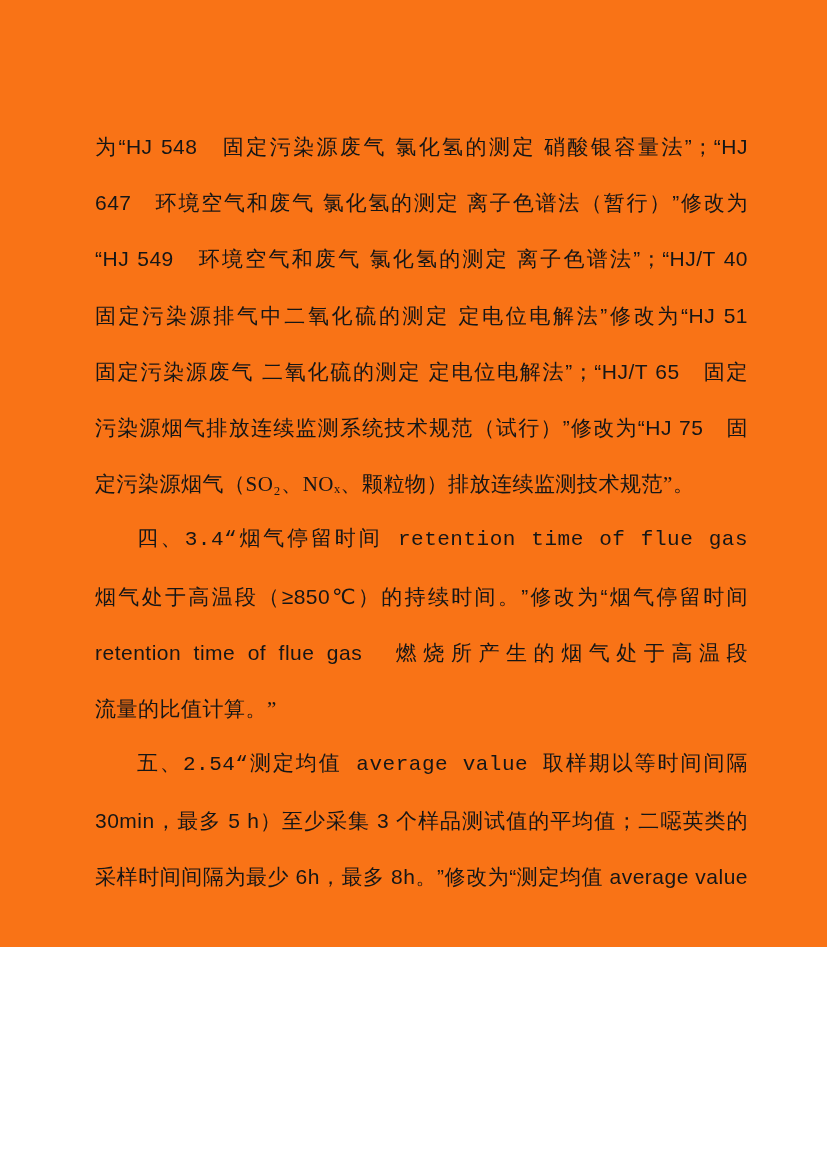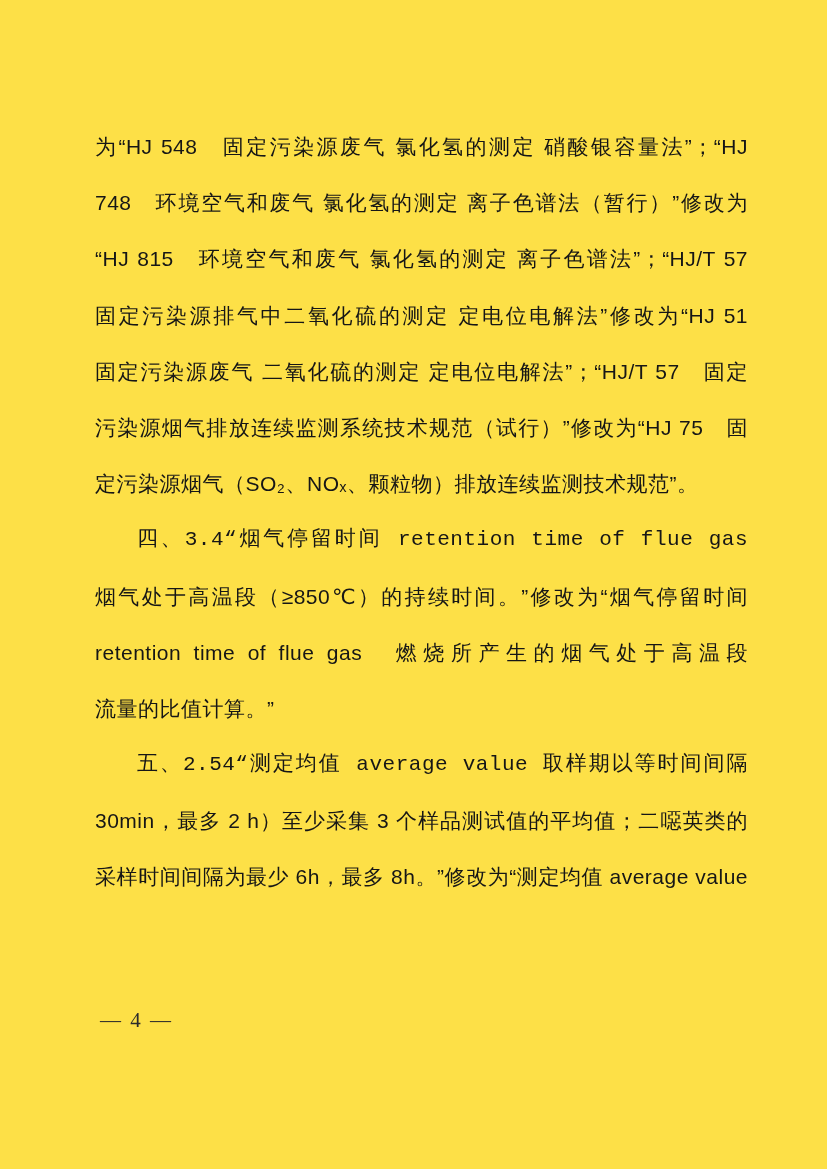--- a/index.html
+++ b/index.html
@@ -3,22 +3,22 @@
 <meta charset="utf-8">
 <style>
   html, body {
     margin: 0;
     padding: 0;
     background: #ffffff;
   }
   .page {
     position: relative;
     width: 827px;
-    height: 1169px;
-    background: #fde047;
+    height: 947px;
+    background: #f97316;
     overflow: hidden;
     font-family: "Liberation Sans", "DejaVu Sans", sans-serif;
     color: #161616;
   }
   .content {
     position: absolute;
     left: 95px;
     top: 119px;
     width: 653px;
   }
@@ -32,45 +32,46 @@
     overflow: hidden;
     letter-spacing: 0.5px;
   }
   .line.indent {
     text-indent: 42px;
     font-family: Liberation Mono, monospace;
   }
   .line.end {
     text-align: left;
     text-align-last: left;
+    font-family: Liberation Serif, serif;
   }
   .footer {
     position: absolute;
     left: 100px;
     top: 1008px;
     font-family: "Liberation Serif", "DejaVu Serif", serif;
     font-size: 21px;
     color: #2b2b2b;
     letter-spacing: 2px;
   }
 </style>
 </head>
 <body>
 
 <div class="page">
   <div class="content">
     <div class="line">为“HJ 548　固定污染源废气 氯化氢的测定 硝酸银容量法”；“HJ</div>
-    <div class="line">748　环境空气和废气 氯化氢的测定 离子色谱法（暂行）”修改为</div>
-    <div class="line">“HJ 815　环境空气和废气 氯化氢的测定 离子色谱法”；“HJ/T 57</div>
+    <div class="line">647　环境空气和废气 氯化氢的测定 离子色谱法（暂行）”修改为</div>
+    <div class="line">“HJ 549　环境空气和废气 氯化氢的测定 离子色谱法”；“HJ/T 40</div>
     <div class="line">固定污染源排气中二氧化硫的测定 定电位电解法”修改为“HJ 51</div>
-    <div class="line">固定污染源废气 二氧化硫的测定 定电位电解法”；“HJ/T 57　固定</div>
+    <div class="line">固定污染源废气 二氧化硫的测定 定电位电解法”；“HJ/T 65　固定</div>
     <div class="line">污染源烟气排放连续监测系统技术规范（试行）”修改为“HJ 75　固</div>
     <div class="line end">定污染源烟气（SO₂、NOₓ、颗粒物）排放连续监测技术规范”。</div>
     <div class="line indent">四、3.4“烟气停留时间 retention time of flue gas 燃烧所产生的</div>
     <div class="line">烟气处于高温段（≥850℃）的持续时间。”修改为“烟气停留时间</div>
     <div class="line">retention time of flue gas　燃烧所产生的烟气处于高温段（≥850℃）</div>
     <div class="line end">流量的比值计算。”</div>
     <div class="line indent">五、2.54“测定均值 average value 取样期以等时间间隔（最少</div>
-    <div class="line">30min，最多 2 h）至少采集 3 个样品测试值的平均值；二噁英类的</div>
+    <div class="line">30min，最多 5 h）至少采集 3 个样品测试值的平均值；二噁英类的</div>
     <div class="line">采样时间间隔为最少 6h，最多 8h。”修改为“测定均值 average value</div>
   </div>
   <div class="footer">— 4 —</div>
 </div>
 
 </body></html>

